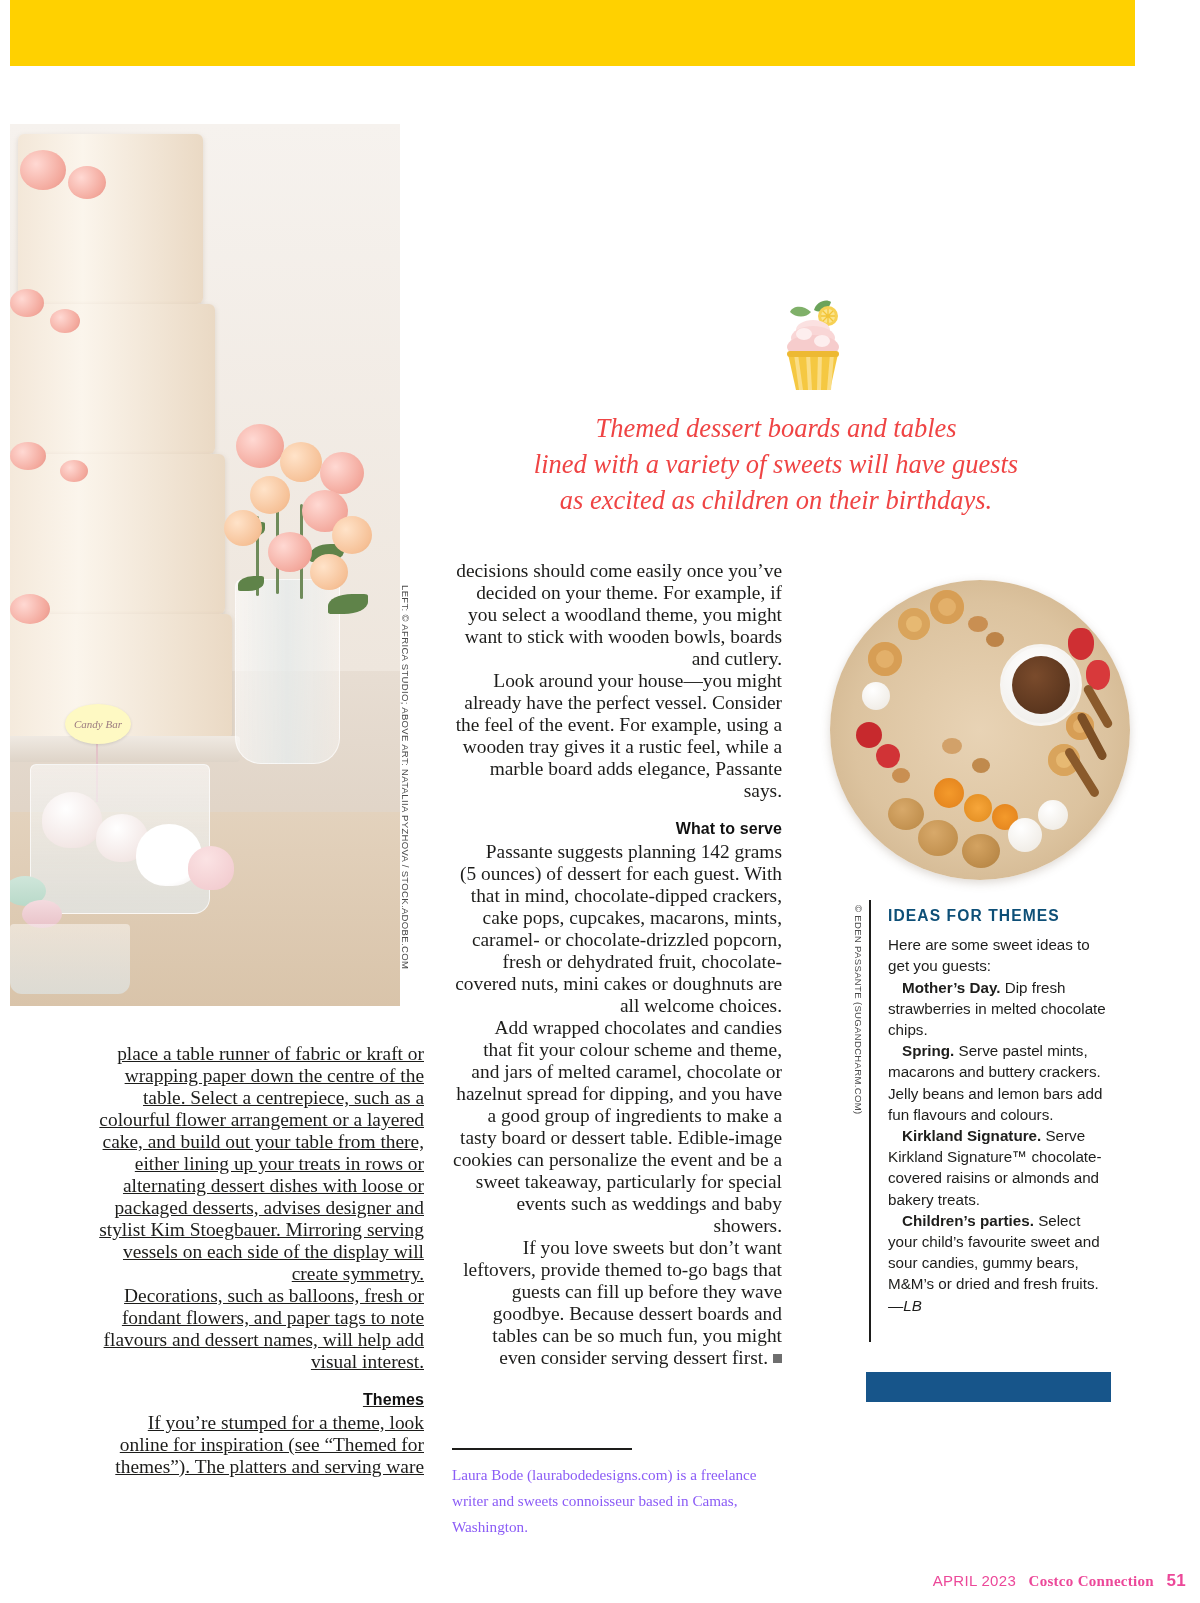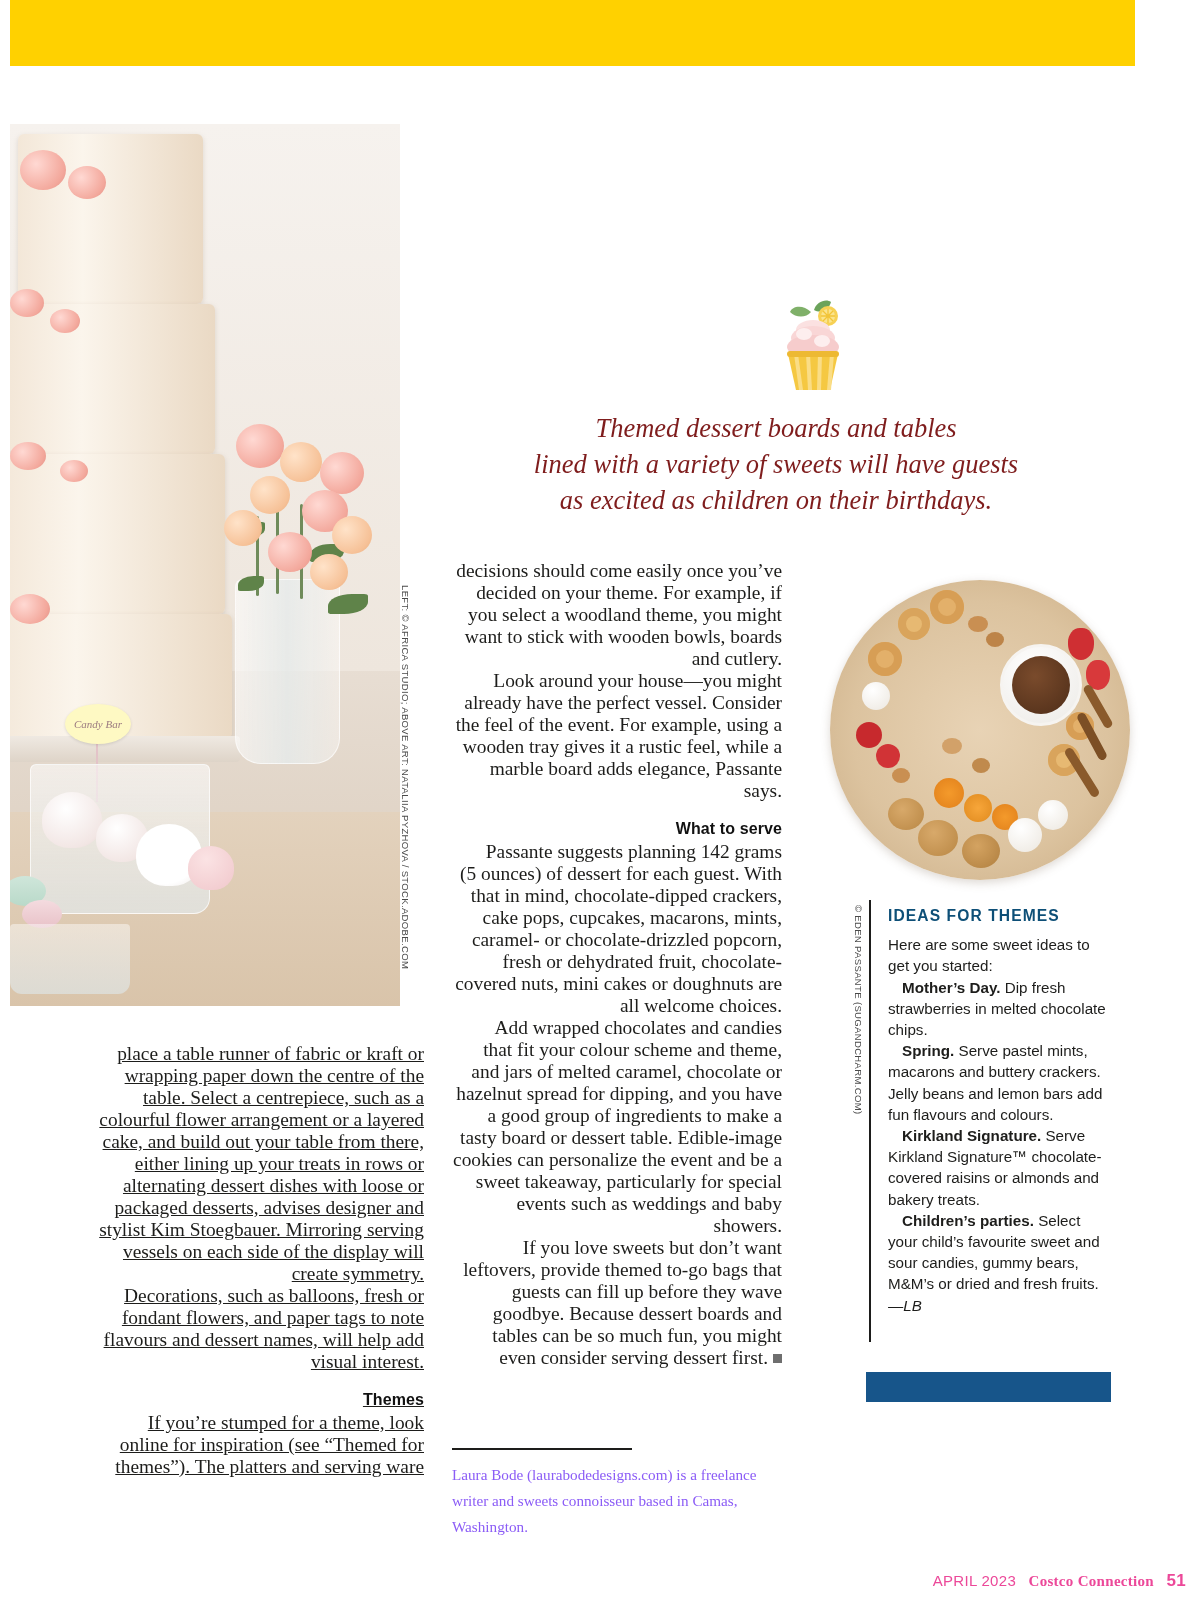--- a/index.html
+++ b/index.html
@@ -145,21 +145,21 @@
   
   .pullquote {
     position:absolute;
     left:452px; top:410px;
     width:648px;
     text-align:center;
     font-family:"Liberation Serif", serif;
     font-style:italic;
     font-size:26.5px;
     line-height:36px;
-    color:#7f1d1d;
+    color:#ef4444;
   }
 
   
   .col {
     position:absolute;
     font-family:"Liberation Serif", serif;
     font-size:19.4px;
     line-height:22px;
     color:#1d1d1b;
     text-align:right;
@@ -418,21 +418,21 @@
   <div class="bit" style="left:70px;  top:196px; width:18px; height:15px; background:#c98f52;"></div>
   <div class="bit" style="left:120px; top:166px; width:20px; height:16px; background:#d2a169;"></div>
   <div class="bit" style="left:150px; top:186px; width:18px; height:15px; background:#c08a4d;"></div>
 </div>
 
 <div class="credit-right">© EDEN PASSANTE (SUGANDCHARM.COM)</div>
 
 <div class="ideas-rule"></div>
 <div class="ideas">
   <h3>IDEAS FOR THEMES</h3>
-  <p>Here are some sweet ideas to get you started:</p>
+  <p>Here are some sweet ideas to get you guests:</p>
   <p class="ind">
     <b>Mother’s Day.</b><span> Dip fresh strawberries in melted chocolate chips.</span>
   </p>
   <p class="ind">
     <b>Spring.</b><span> Serve pastel mints, macarons and buttery crackers. Jelly beans and lemon bars add fun flavours and colours.</span>
   </p>
   <p class="ind">
     <b>Kirkland Signature.</b><span> Serve Kirkland Signature™ chocolate-covered raisins or almonds and bakery treats.</span>
   </p>
   <p class="ind">

